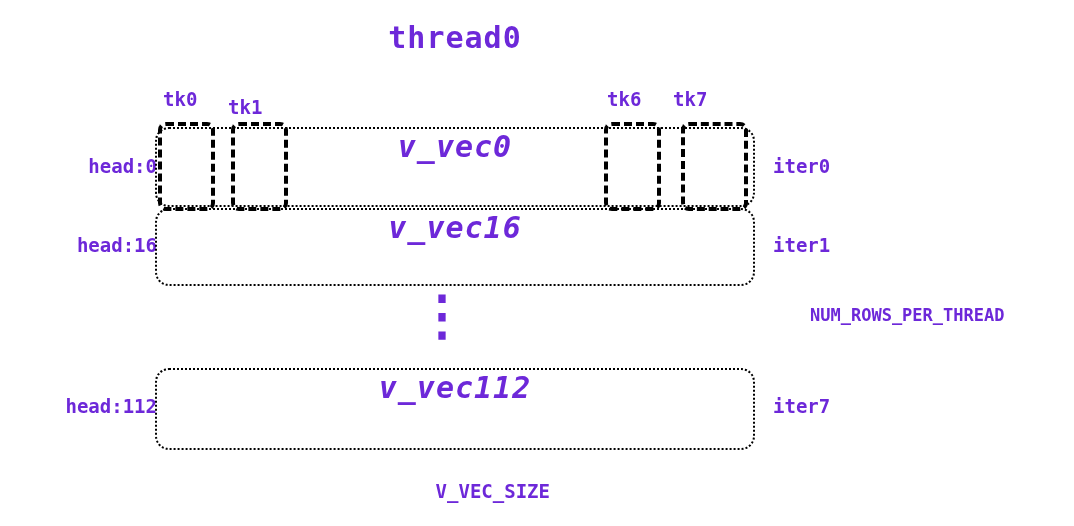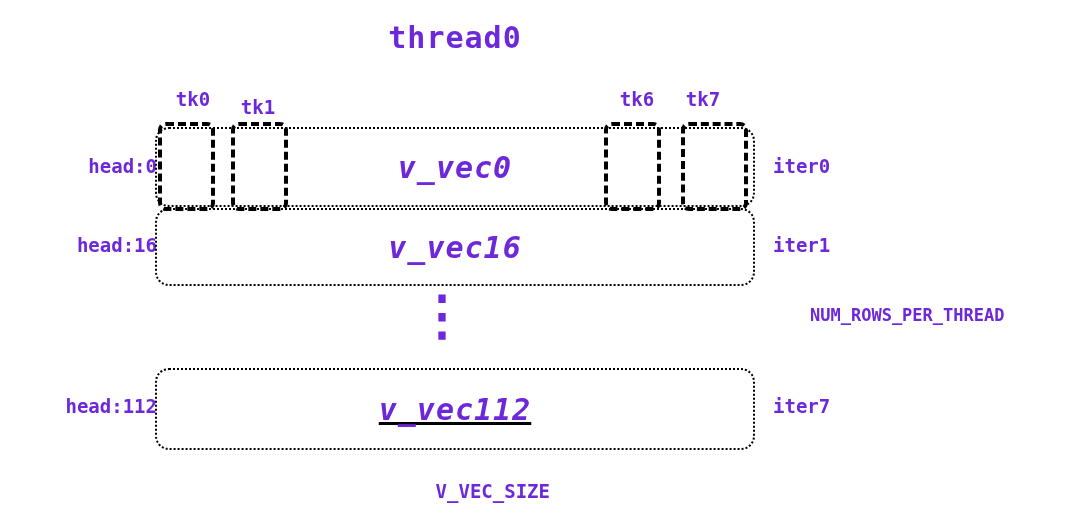--- a/index.html
+++ b/index.html
@@ -26,32 +26,31 @@
     left: 320px;
     top: 20px;
     width: 270px;
     text-align: center;
     font-size: 30px;
     letter-spacing: 1px;
   }
   .tk-label {
     position: absolute;
     width: 60px;
-    text-align: center;
+    text-align: left;
     font-size: 19px;
   }
   .vec-box {
     position: absolute;
     left: 155px;
     width: 600px;
     border: 2px dotted #000000;
     border-radius: 14px;
     box-sizing: border-box;
     display: flex;
-    align-items: center;
     justify-content: center;
     background: transparent;
   }
   .vec-label {
     font-size: 30px;
     font-weight: bold;
     font-style: italic;
     letter-spacing: 1px;
   }
   .tk-box {
@@ -129,20 +128,20 @@
   <div class="vec-box" style="top:208px; height:78px;">
     <span class="vec-label mono-bold">v_vec16</span>
   </div>
   <div class="iter-label mono-bold" style="top:234px;">iter1</div>
 
   <div class="v-ellipsis mono-bold">⋮</div>
 
   <div class="right-caption mono-bold">NUM_ROWS_PER_THREAD</div>
 
   <div class="head-label mono-bold" style="top:395px;">head:112</div>
-  <div class="vec-box" style="top:368px; height:82px;text-decoration:underline;">
+  <div class="vec-box" style="top:368px; height:82px;">
     <span class="vec-label mono-bold">v_vec112</span>
   </div>
   <div class="iter-label mono-bold" style="top:395px;">iter7</div>
 
   <div class="bottom-caption mono-bold">V_VEC_SIZE</div>
 
 </div>
 
 </body></html>

